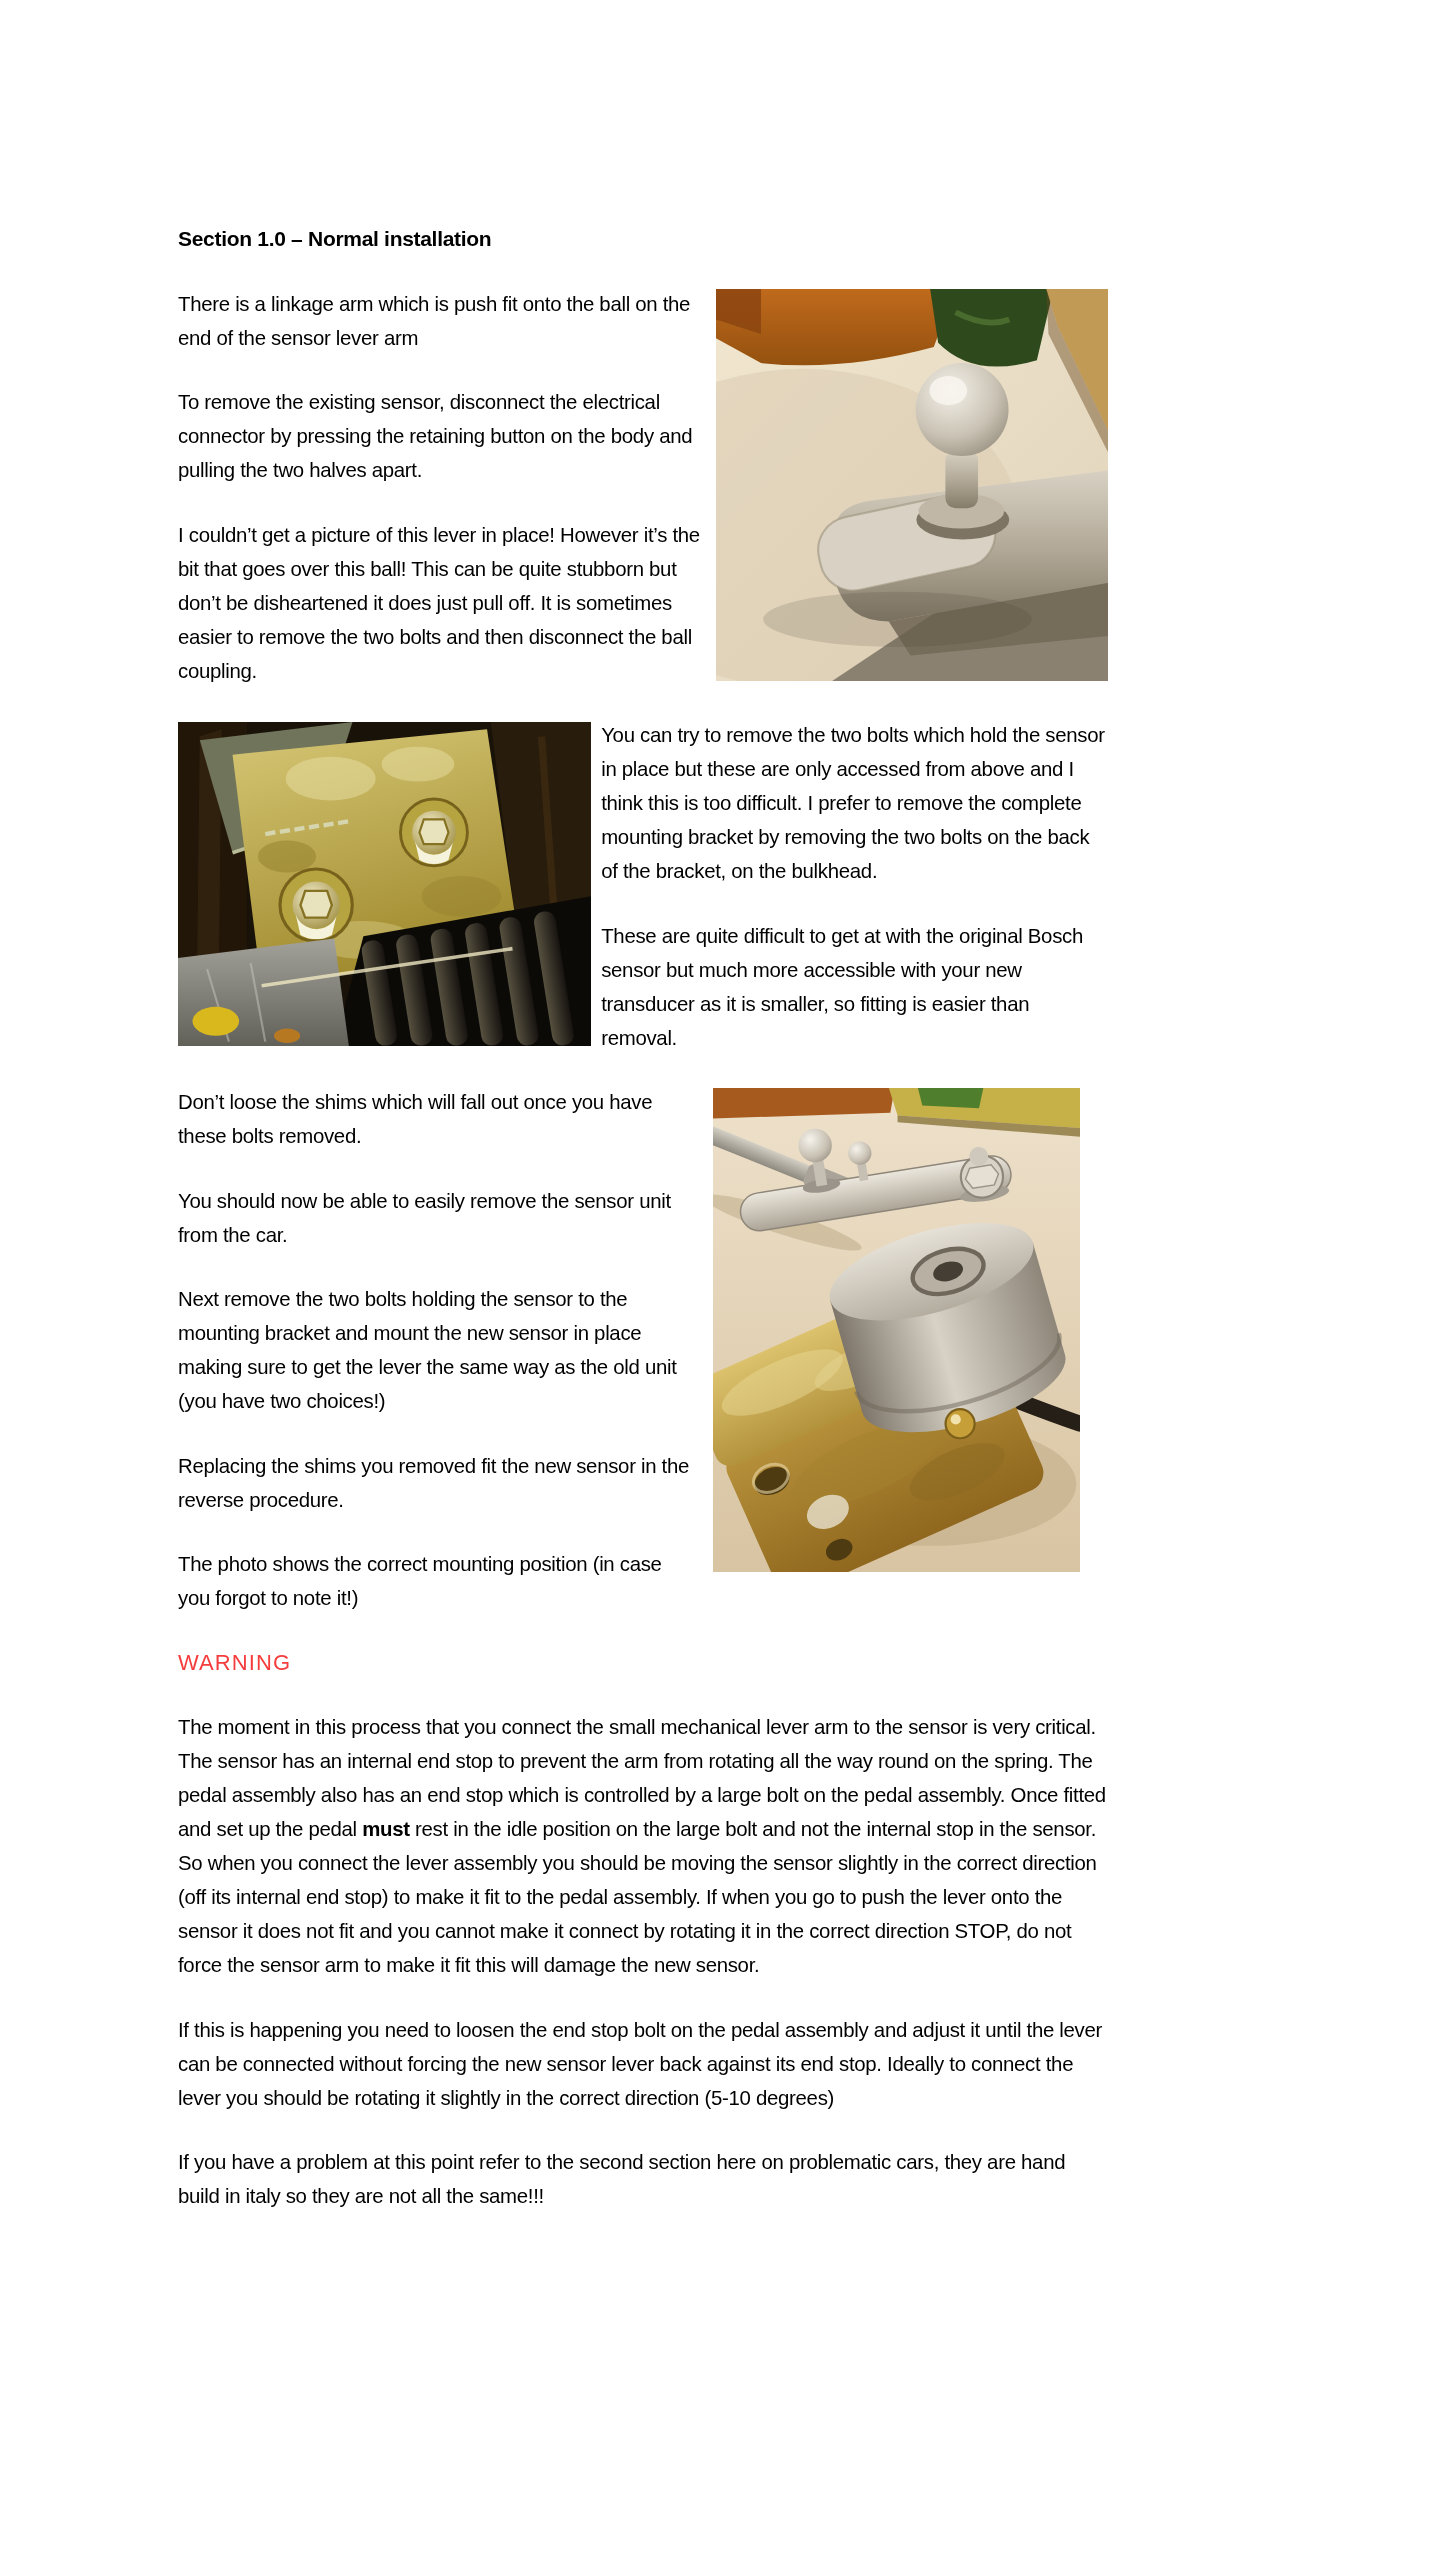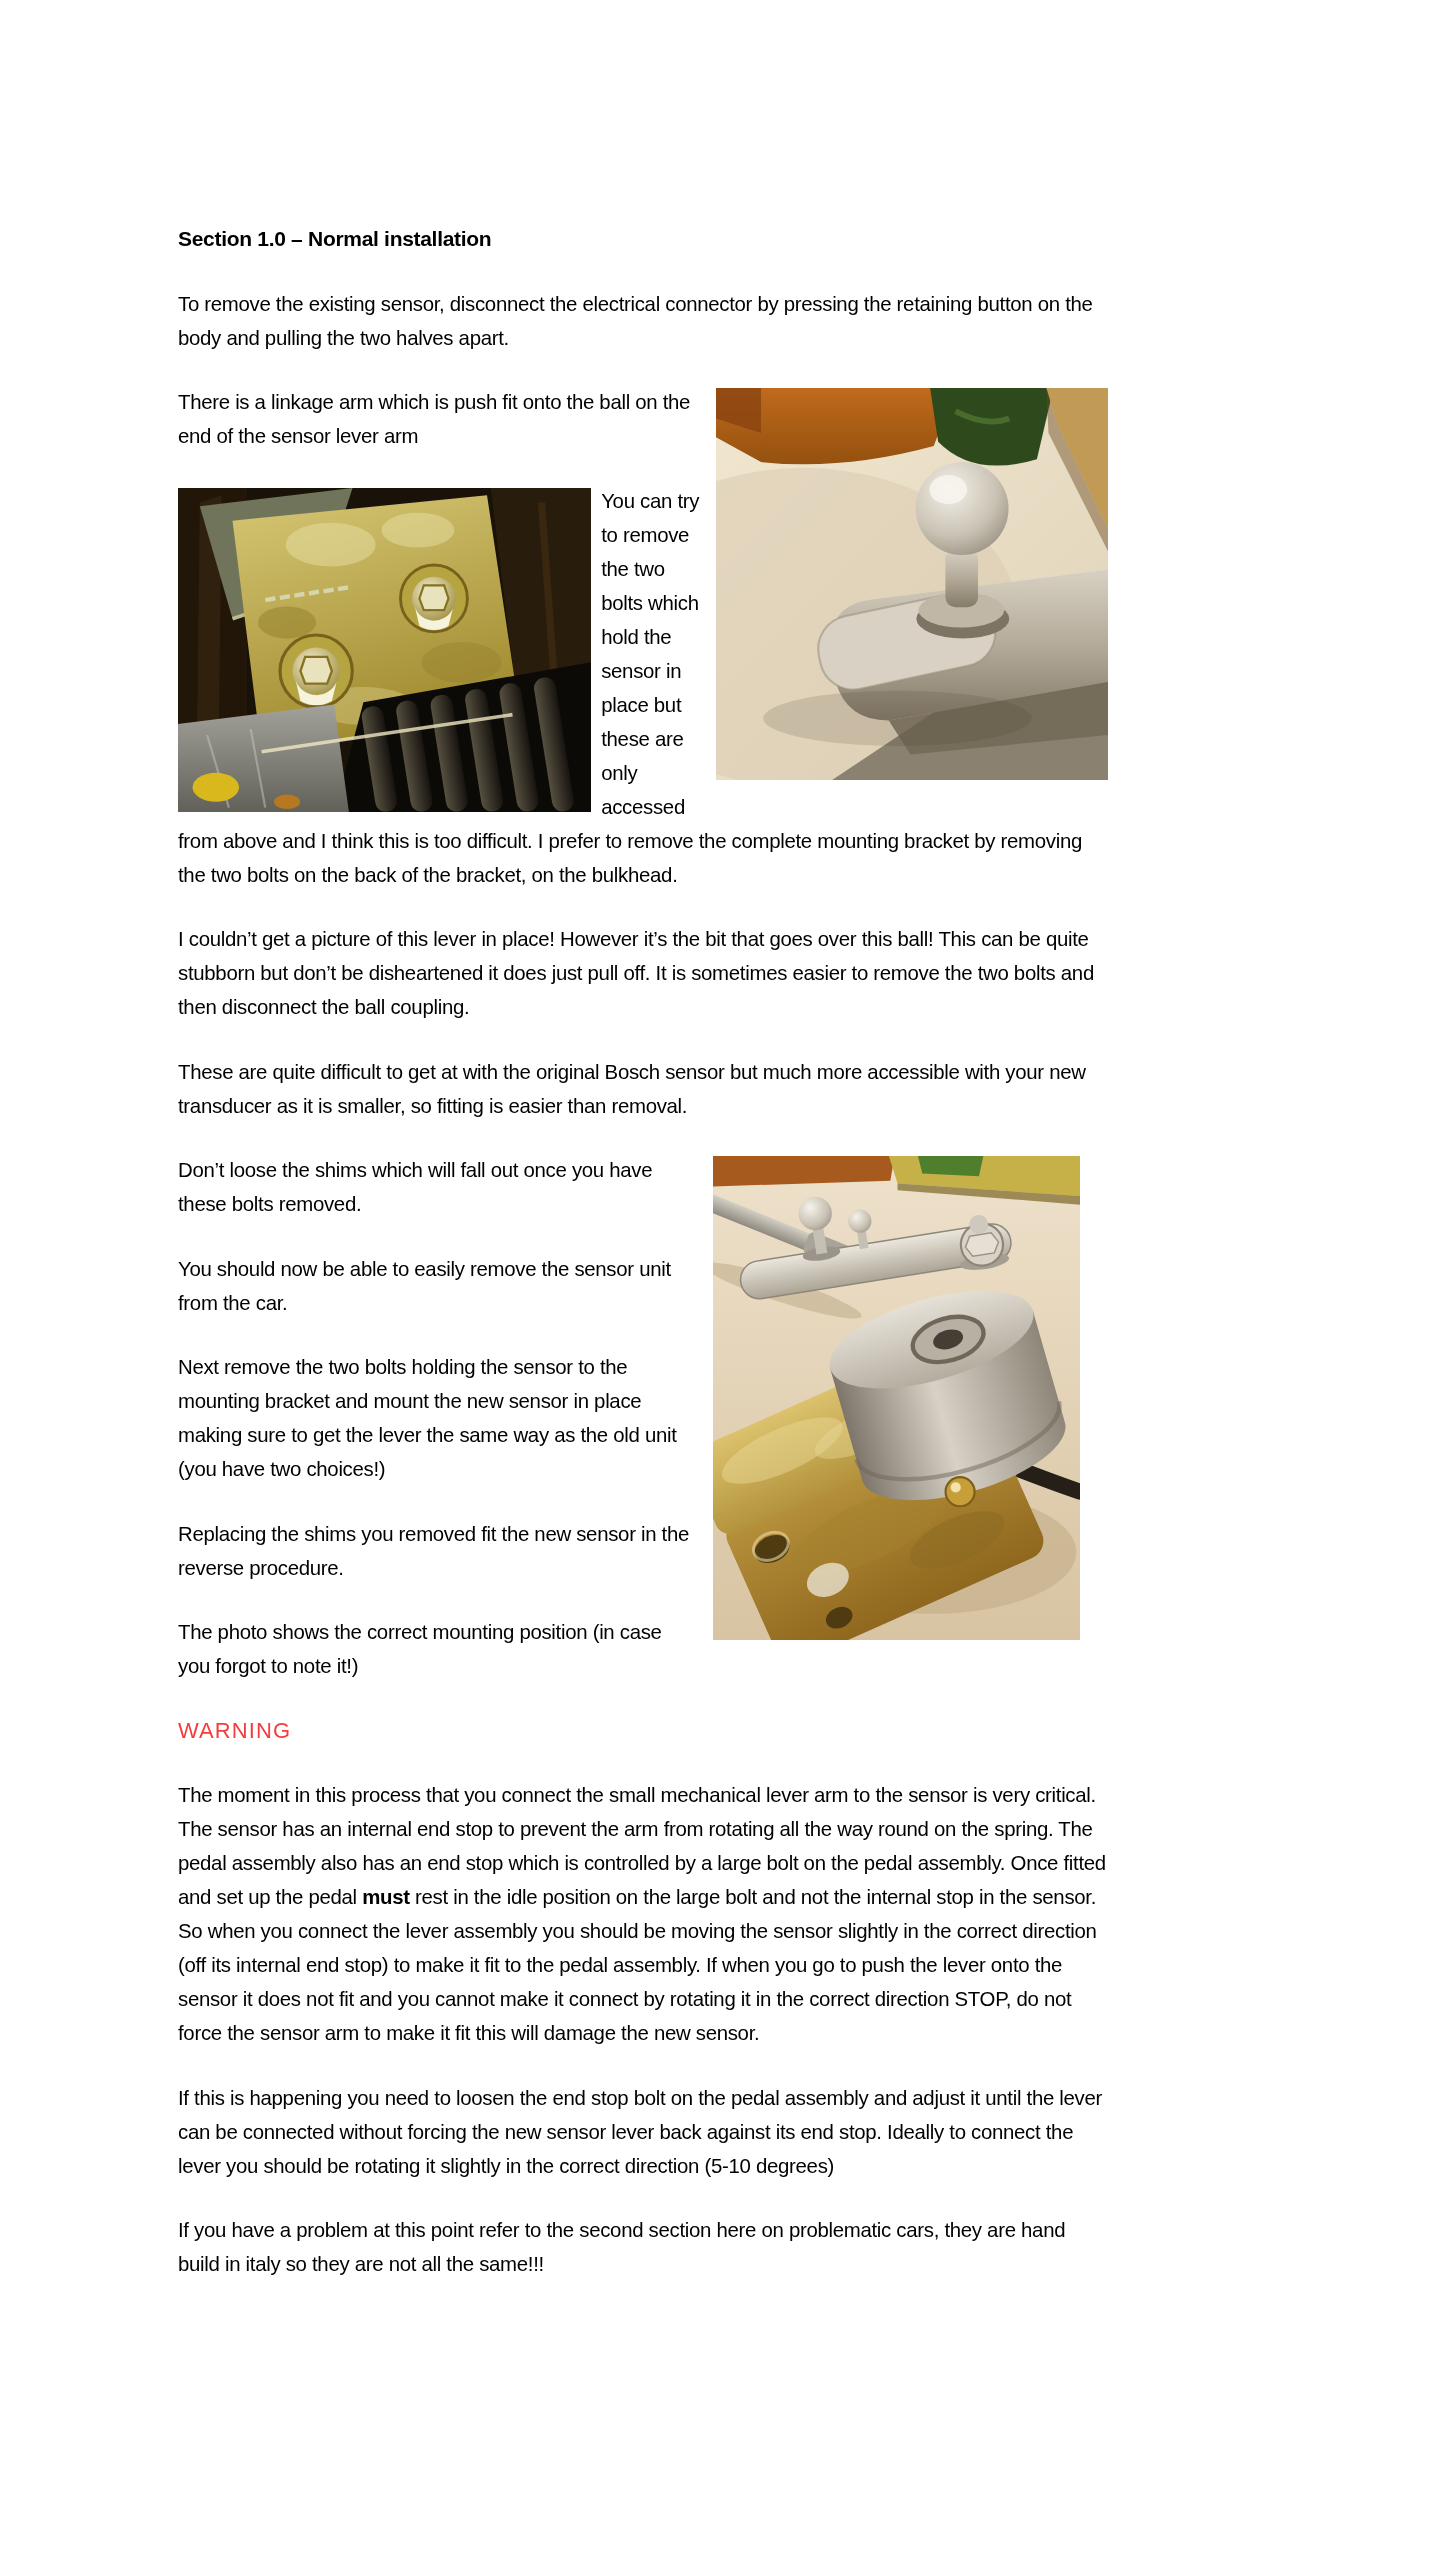--- a/index.html
+++ b/index.html
@@ -42,22 +42,20 @@
   strong { font-weight: bold; }
 </style>
 </head>
 <body>
 
 <div class="page">
   <div class="doc">
 
     <h1>Section 1.0 – Normal installation</h1>
 
-    <p>To remove the existing sensor, disconnect the electrical connector by pressing the retaining button on the body and pulling the two halves apart.</p>
-
     <p>
       <span class="photo photo-1">
         <svg viewBox="0 0 540 540" preserveAspectRatio="none">
           <defs>
             <linearGradient id="p1bg" x1="0" y1="0" x2="1" y2="1">
               <stop offset="0" stop-color="#f1e6cf"></stop>
                 <stop offset="1" stop-color="#e0d3ba"></stop>
             </linearGradient>
             <radialGradient id="p1ball" cx="0.38" cy="0.3" r="0.9">
               <stop offset="0" stop-color="#f4f0e8"></stop>
@@ -92,20 +90,24 @@
           <ellipse cx="250" cy="455" rx="185" ry="38" fill="#4a4030" opacity="0.16"></ellipse>
           <ellipse cx="340" cy="318" rx="64" ry="27" fill="#7d7464"></ellipse>
           <ellipse cx="338" cy="306" rx="59" ry="24" fill="#c0b7a7"></ellipse>
           <rect x="316" y="222" width="45" height="80" rx="14" fill="url(#p1arm)"></rect>
           <circle cx="339" cy="166" r="64" fill="url(#p1ball)"></circle>
           <ellipse cx="320" cy="140" rx="26" ry="20" fill="#f8f5ee" opacity="0.85"></ellipse>
         </svg>
       </span>
       <span>There is a linkage arm which is push fit onto the ball on the end of the sensor lever arm</span>
     </p>
+
+    <p>To remove the existing sensor, disconnect the electrical connector by pressing the retaining button on the body and pulling the two halves apart.</p>
+
+    <p>I couldn’t get a picture of this lever in place! However it’s the bit that goes over this ball! This can be quite stubborn but don’t be disheartened it does just pull off. It is sometimes easier to remove the two bolts and then disconnect the ball coupling.</p>
 
     <p>
       <span class="photo photo-2">
         <svg viewBox="0 0 568 446" preserveAspectRatio="none">
           <defs>
             <linearGradient id="p2gold" x1="0" y1="0" x2="0.3" y2="1">
               <stop offset="0" stop-color="#d6c775"></stop>
                 <stop offset="1" stop-color="#a08a2e"></stop>
             </linearGradient>
             <radialGradient id="p2boltr" cx="0.4" cy="0.35" r="0.9">
@@ -164,22 +166,20 @@
           <path d="M0,325 L215,298 L235,446 H0 Z" fill="url(#p2gray)"></path>
           <path d="M40,340 L70,440 M100,332 L120,440" stroke="#c7c6bd" stroke-width="3" opacity="0.5"></path>
           <ellipse cx="52" cy="412" rx="32" ry="20" fill="#d9b81e"></ellipse>
           <ellipse cx="150" cy="432" rx="18" ry="10" fill="#c07a1c" opacity="0.9"></ellipse>
           <path d="M115,363 L460,312" stroke="#efe7c2" stroke-width="5" opacity="0.8"></path>
         </svg>
       </span>
       <span>You can try to remove the two bolts which hold the sensor in place but these are only accessed from above and I think this is too difficult. I prefer to remove the complete mounting bracket by removing the two bolts on the back of the bracket, on the bulkhead.</span>
     </p>
 
-    <p>I couldn’t get a picture of this lever in place! However it’s the bit that goes over this ball! This can be quite stubborn but don’t be disheartened it does just pull off. It is sometimes easier to remove the two bolts and then disconnect the ball coupling.</p>
-
     <p>These are quite difficult to get at with the original Bosch sensor but much more accessible with your new transducer as it is smaller, so fitting is easier than removal.</p>
 
     <p>
       <span class="photo photo-3">
         <svg viewBox="0 0 505 666" preserveAspectRatio="none">
           <defs>
             <linearGradient id="p3bg" x1="0" y1="0" x2="0" y2="1">
               <stop offset="0" stop-color="#eee1cb"></stop>
                 <stop offset="1" stop-color="#d8c4a2"></stop>
             </linearGradient>

